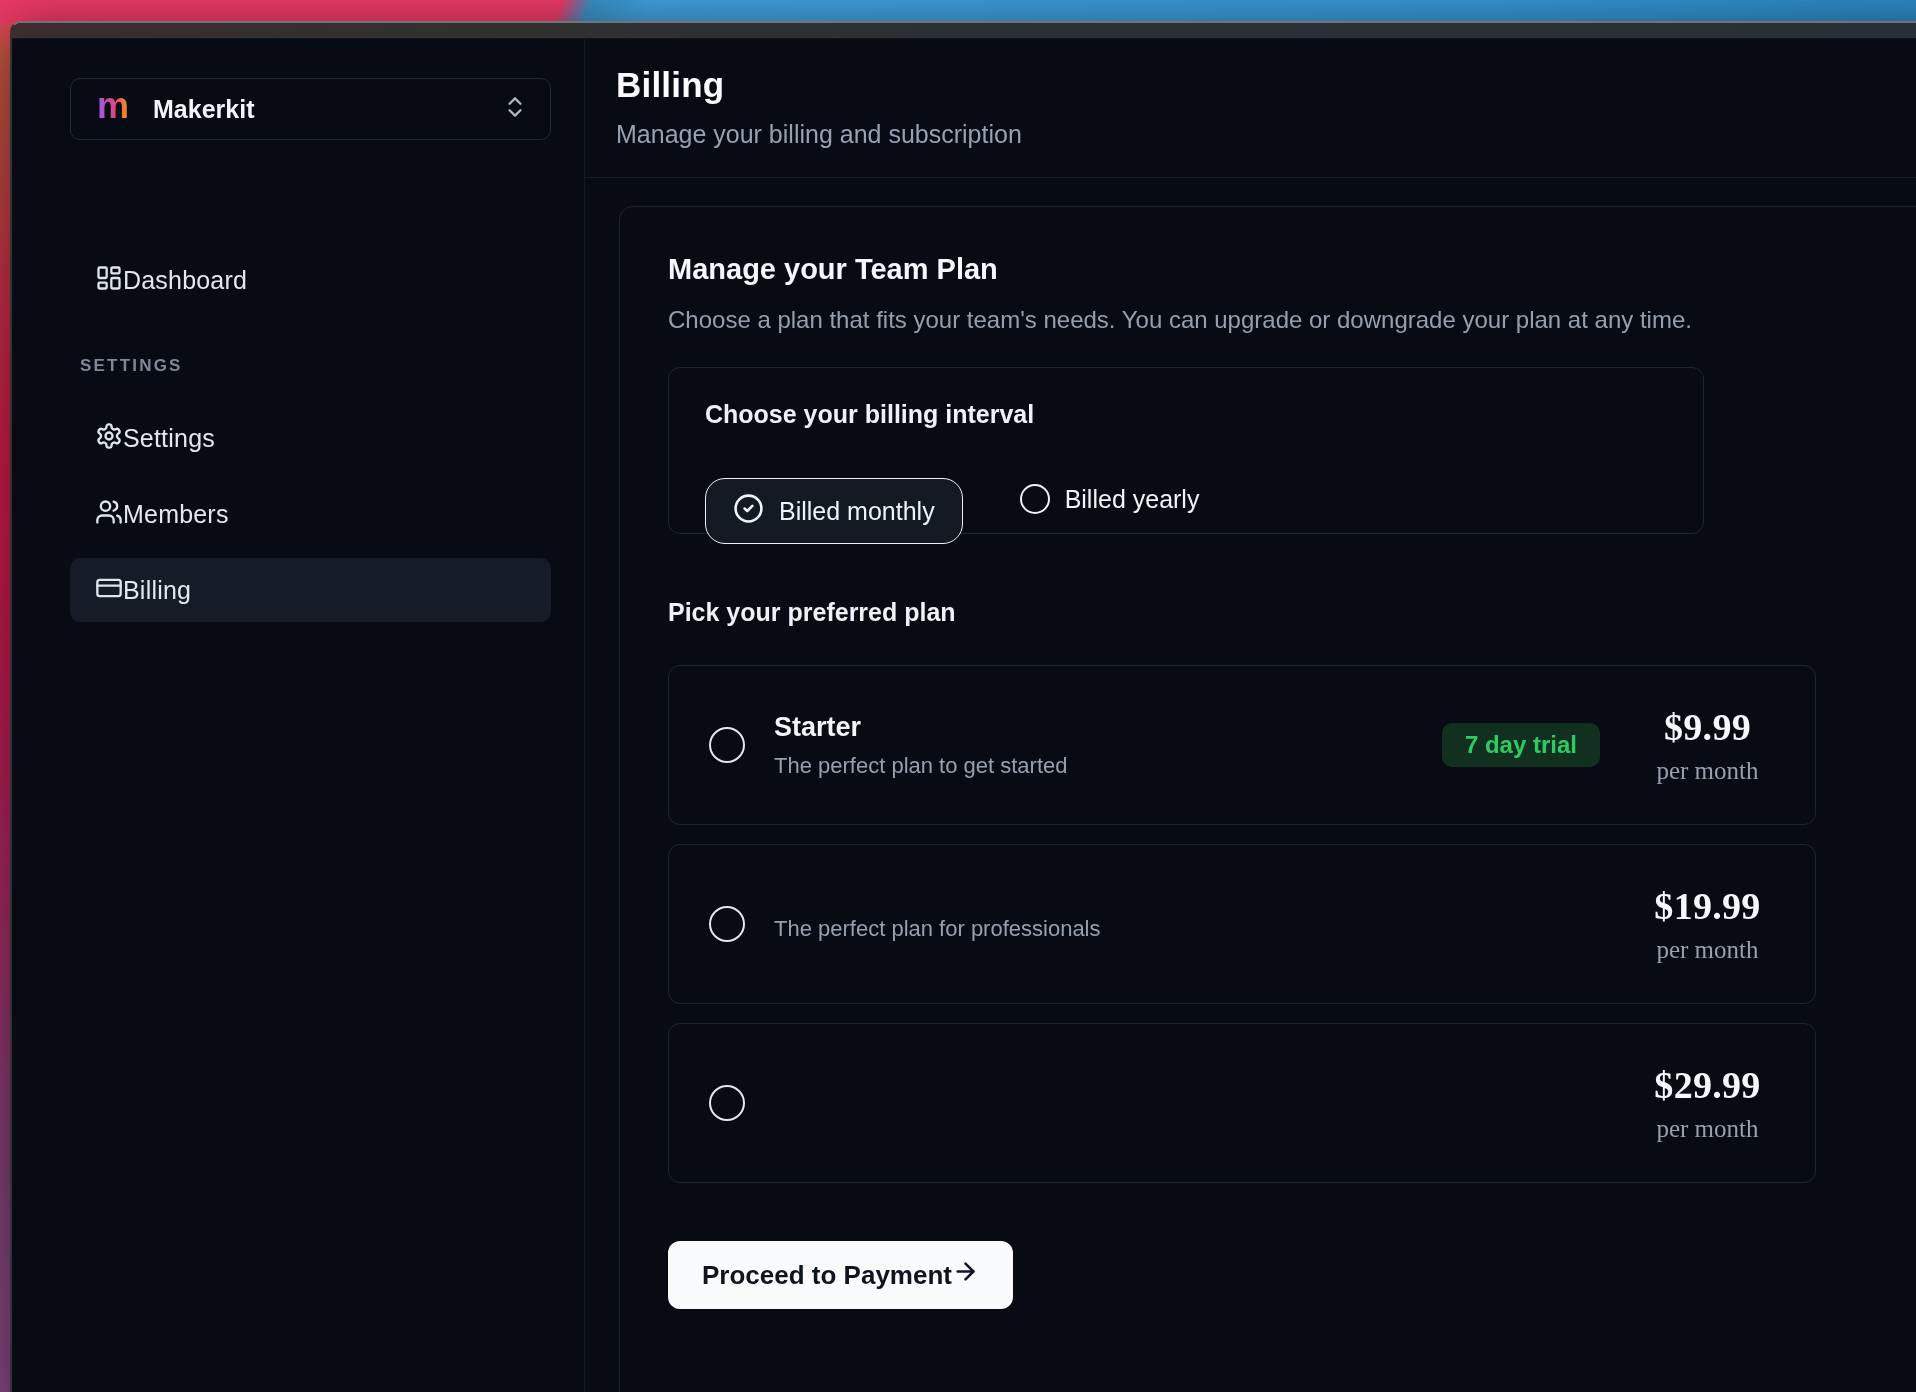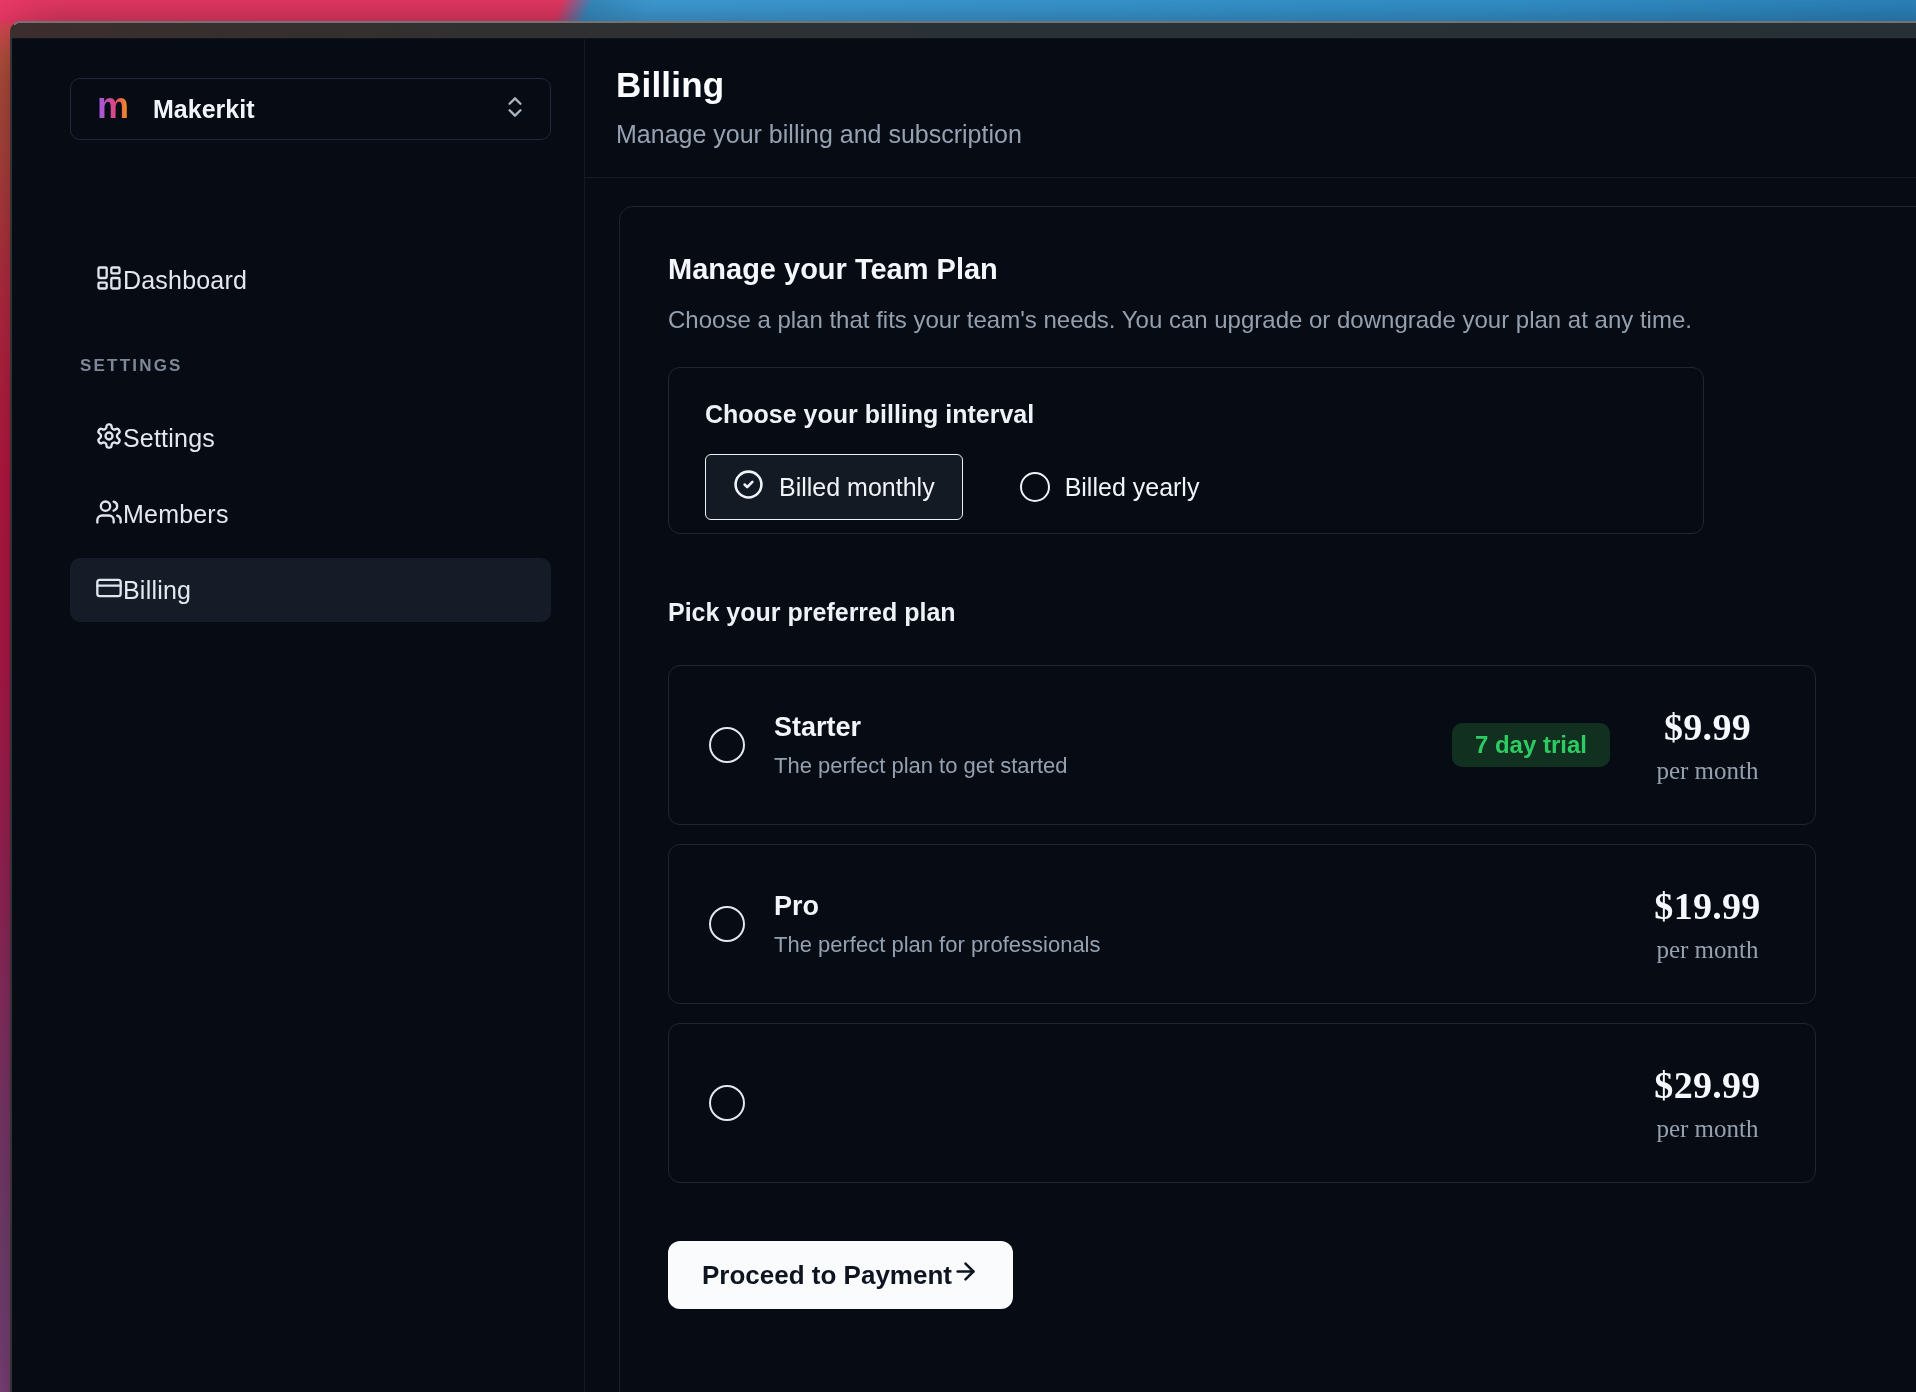--- a/index.html
+++ b/index.html
@@ -89,22 +89,22 @@
     border: 1px solid #1e2734; border-radius: 12px; padding: 32px 36px;
   }
   .interval-label { color: #eef2f7; font-size: 25px; font-weight: 600; }
   .segments { margin-top: 25px; display: flex; align-items: center; }
   .segment {
     display: inline-flex; align-items: center; gap: 15px;
     background: transparent; border: 0; color: #f0f3f7; font-size: 25px;
     font-family: inherit; cursor: pointer; padding: 0;
   }
   .segment.selected {
-    border: 1px solid #eef1f5; border-radius: 6px; background: #141a24;
-    height: 66px; padding: 8px 27px;
+    border: 1px solid #eef1f5; border-radius: 20px; background: #141a24;
+    height: 66px; padding: 8px 27px; margin-top: 24px;
   }
   .segment + .segment { margin-left: 57px; }
   .radio {
     width: 30px; height: 30px; border-radius: 50%;
     border: 2.5px solid #eef1f5; display: inline-block;
   }
   .segment svg { color: #f0f3f7; }
 
   .pick-label { color: #eef2f7; font-size: 25px; font-weight: 600; margin: 64px 0 38px 0; }
 
@@ -112,21 +112,21 @@
     width: 1148px; height: 160px; border: 1px solid #1d2734; border-radius: 12px;
     display: flex; align-items: center; padding: 0 40px; margin-bottom: 19px;
     cursor: pointer;
   }
   .plan-radio {
     width: 36px; height: 36px; border-radius: 50%;
     border: 2.5px solid #e3e7ed; flex: 0 0 36px; margin-right: 29px;
   }
   .plan-name { color: #f2f5f9; font-size: 27px; font-weight: 700; }
   .plan-desc { color: #96a1b0; font-size: 22px; margin-top: 10px; }
-  .plan-right { margin-left: auto; display: flex; align-items: center; gap: 30px; }
+  .plan-right { margin-left: auto; display: flex; align-items: center; gap: 40px; }
   .trial-badge {
     background: #113020; color: #2ecb62; font-size: 24px; font-weight: 700;
     height: 44px; line-height: 44px; padding: 0 23px; border-radius: 10px;
   }
   .price-block { text-align: center; min-width: 135px; font-family: Liberation Serif, serif; }
   .price { color: #f5f8fc; font-size: 38px; font-weight: 700; letter-spacing: .3px; }
   .period { color: #96a1b0; font-size: 25px; margin-top: 8px; }
 
   .proceed-btn {
     margin-top: 39px; height: 68px; padding: 0 34px;
@@ -249,21 +249,20 @@
             <span class="price-block">
               <div class="price">$9.99</div>
               <div class="period">per month</div>
             </span>
           </div>
         </div>
 
         <div class="plan-row">
           <span class="plan-radio"></span>
           <div>
-            <div class="plan-name">Pro</div>
             <div class="plan-desc">The perfect plan for professionals</div>
           </div>
           <div class="plan-right">
             <span class="price-block">
               <div class="price">$19.99</div>
               <div class="period">per month</div>
             </span>
           </div>
         </div>
 

